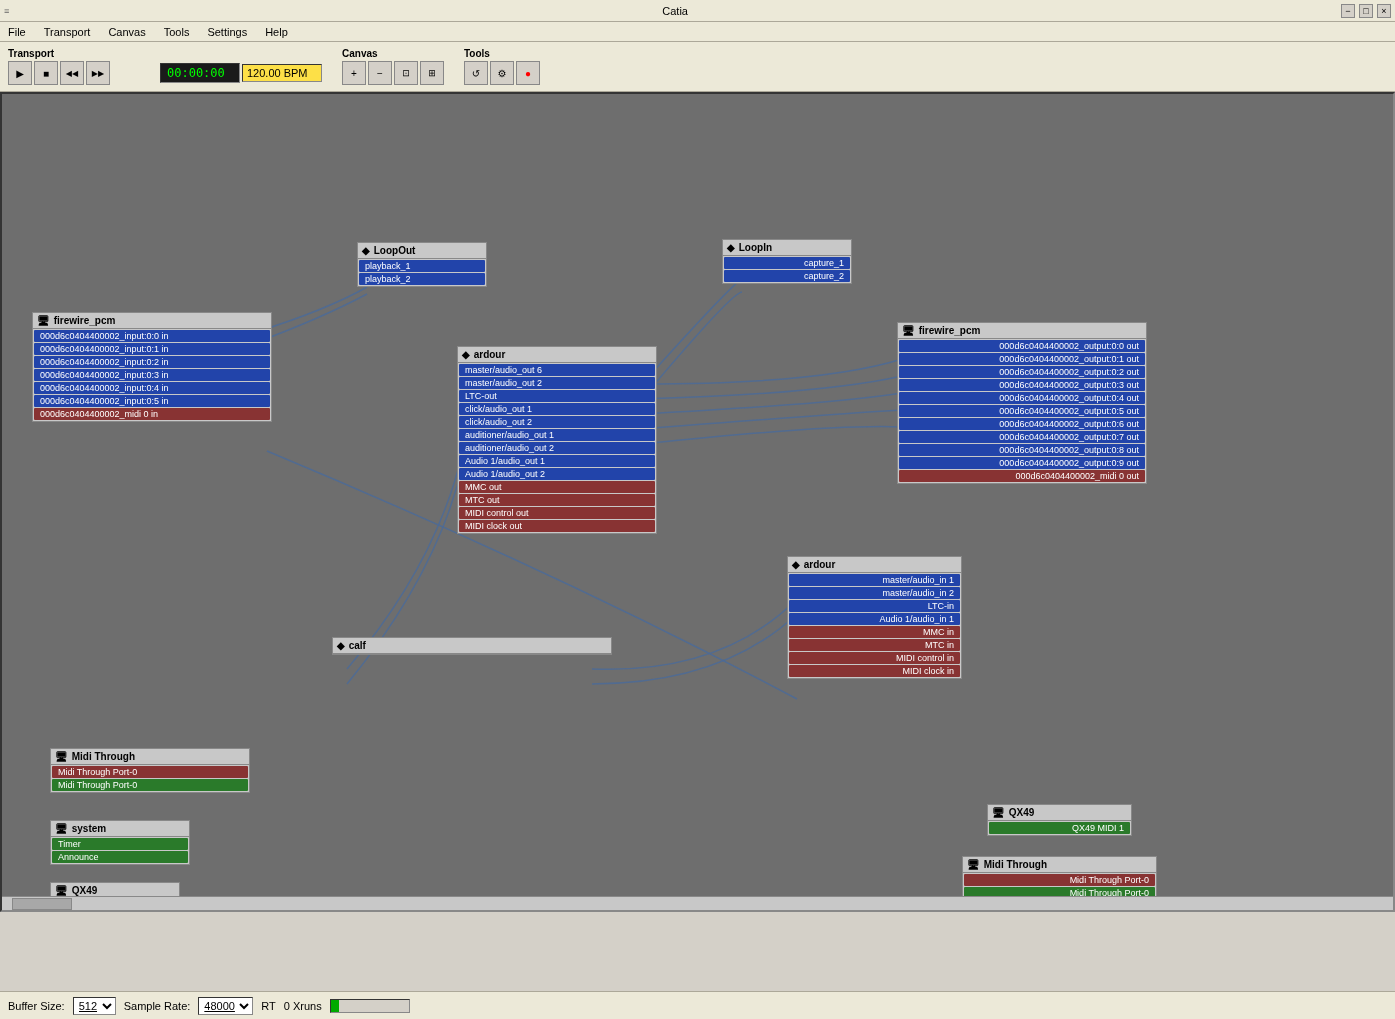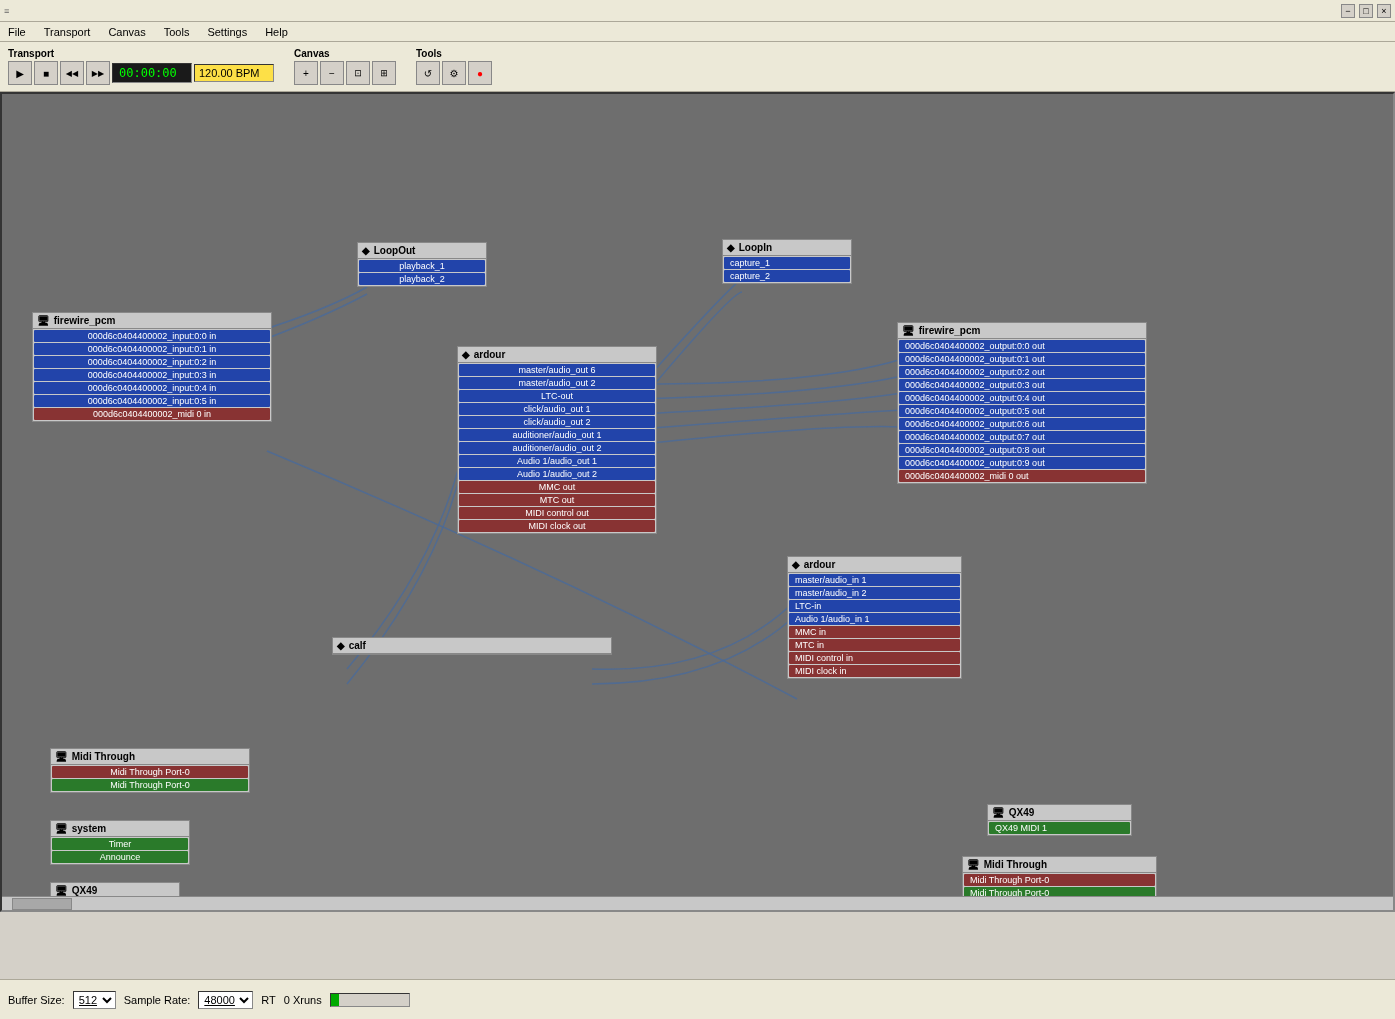--- a/index.html
+++ b/index.html
@@ -15,56 +15,57 @@
     
     .menubar { background: #ece9d8; border-bottom: 1px solid #aca899; display: flex; align-items: center; padding: 2px 4px; height: 20px; gap: 10px; }
     .menu-item { font-size: 11px; cursor: pointer; padding: 1px 4px; }
     
     
     .toolbar-area { background: #ece9d8; border-bottom: 1px solid #aca899; display: flex; align-items: center; padding: 4px 8px; height: 50px; gap: 20px; }
     .toolbar-section { display: flex; flex-direction: column; }
     .toolbar-label { font-size: 10px; font-weight: bold; margin-bottom: 2px; }
     .toolbar-controls { display: flex; align-items: center; gap: 2px; }
     .tb-btn { width: 24px; height: 24px; background: #d4d0c8; border: 1px solid #888; display: flex; align-items: center; justify-content: center; cursor: pointer; font-size: 10px; }
-    .time-display { background: #1a1a1a; color: #00ff00; font-family: monospace; font-size: 12px; padding: 2px 6px; border: 1px inset #888; min-width: 80px; }
+    .time-display { background: #1a1a1a; color: #00ff00; font-family: monospace; font-size: 12px; padding: 2px 6px; border: 1px inset #888; min-width: 80px; margin-left: 48px; }
     .bpm-input { background: #fde047; border: 1px inset #888; padding: 2px 4px; width: 80px; font-size: 11px; }
     
     
     .canvas-area { background: #7a7a7a; position: relative; width: 100%; height: calc(100% - 130px - 30px); overflow: hidden; }
     
     
     .statusbar { background: #ece9d8; border-top: 1px solid #aca899; display: flex; align-items: center; padding: 2px 8px; height: 30px; gap: 10px; position: absolute; bottom: 0; width: 100%; }
     .status-select { font-size: 11px; border: 1px inset #888; background: white; padding: 1px; text-decoration: underline; }
     .status-label { font-size: 11px; }
     .status-bar-fill { height: 14px; width: 80px; background: #d4d0c8; border: 1px inset #888; position: relative; }
     .status-bar-inner { height: 100%; width: 10%; background: #00aa00; }
     
     
     .node-box { position: absolute; background: #c8c8c8; border: 1px solid #888; min-width: 100px; }
     .node-header { display: flex; align-items: center; gap: 4px; padding: 2px 4px; font-size: 10px; font-weight: bold; background: #c8c8c8; border-bottom: 1px solid #888; white-space: nowrap; }
-    .port { padding: 1px 6px; font-size: 9px; margin: 1px; white-space: nowrap; color: white; border-radius: 1px; text-align: center; }
+    .port { padding: 1px 6px; font-size: 9px; margin: 1px; white-space: nowrap; color: white; border-radius: 1px; }
     .port-blue { background: #2244aa; }
     .port-red { background: #883333; }
     .port-green { background: #2a7a2a; }
-    .port-right { text-align: left; }
+    .port-right { text-align: right; }
     
     
     .connections-svg { position: absolute; top: 0; left: 0; width: 100%; height: 100%; pointer-events: none; }
     
     
     .canvas-scroll { position: absolute; bottom: 0; left: 0; right: 0; height: 14px; background: #c8c8c8; border-top: 1px solid #888; }
     .scroll-thumb { position: absolute; left: 10px; top: 1px; width: 60px; height: 12px; background: #a8a8a8; border: 1px solid #888; }
   </style>
 </head>
 <body>
 
 <div class="titlebar">
   <div class="titlebar-left">
     <span>≡</span>
   </div>
+  <div class="titlebar-title">Catia</div>
   <div class="titlebar-controls">
     <div class="titlebar-btn">−</div>
     <div class="titlebar-btn">□</div>
     <div class="titlebar-btn">×</div>
   </div>
 </div>
 
 <div class="menubar">
   <span class="menu-item">File</span>
   <span class="menu-item">Transport</span>
@@ -266,21 +267,21 @@
     </div>
     <div class="port port-red port-right">Midi Through Port-0</div>
     <div class="port port-green port-right">Midi Through Port-0</div>
   </div>
 
   <div class="canvas-scroll" style="position: absolute; bottom: 0; left: 0; right: 0; height: 14px; background: #c8c8c8; border-top: 1px solid #888;">
     <div class="scroll-thumb"></div>
   </div>
 </div>
 
-<div class="statusbar" style="position: fixed; bottom: 0; left: 0; width: 100%; background: #ece9d8; border-top: 1px solid #aca899; display: flex; align-items: center; padding: 2px 8px; height: 40px; gap: 8px;">
+<div class="statusbar" style="position: fixed; bottom: 0; left: 0; width: 100%; background: #ece9d8; border-top: 1px solid #aca899; display: flex; align-items: center; padding: 2px 8px; height: 28px; gap: 8px;">
   <span class="status-label">Buffer Size:</span>
   <select class="status-select">
     <option>512</option>
   </select>
   <span class="status-label">Sample Rate:</span>
   <select class="status-select">
     <option>48000</option>
   </select>
   <span class="status-label">RT</span>
   <span class="status-label">0 Xruns</span>

